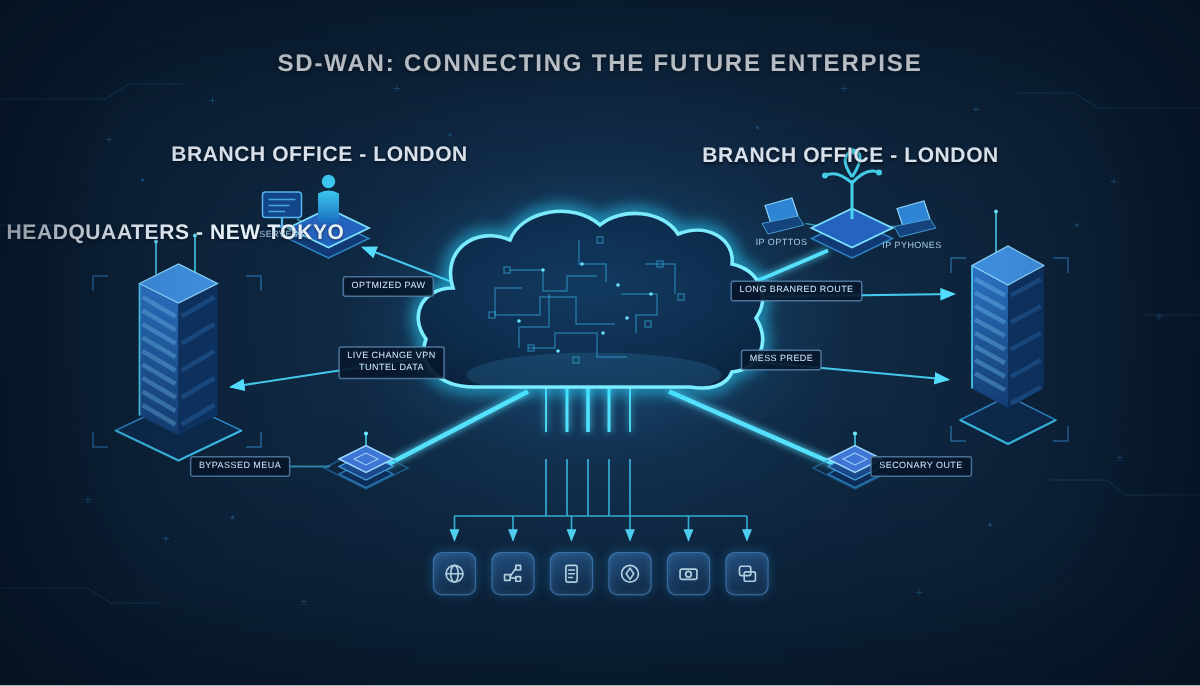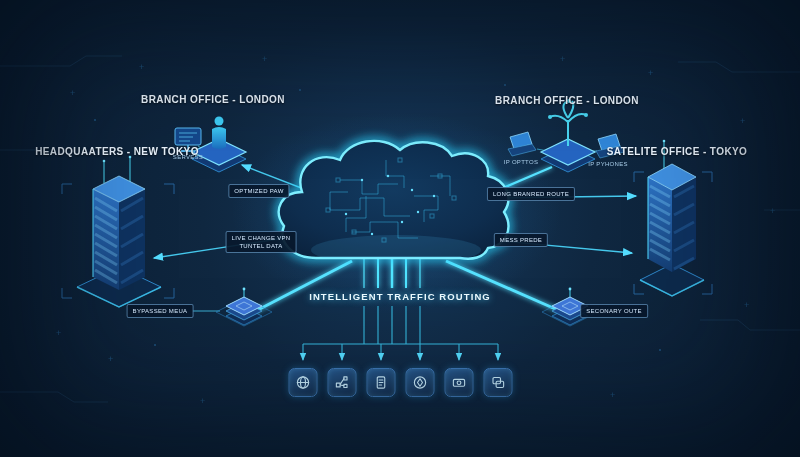--- a/index.html
+++ b/index.html
@@ -14,21 +14,21 @@
     box-shadow:inset 0 0 120px 35px rgba(2,10,20,.55);
   }
   .abs{position:absolute;}
   .ctr{transform:translateX(-50%);}
   .ctr2{transform:translate(-50%,-50%);}
   .title{
     font-size:16px;font-weight:bold;color:#f2f7fc;letter-spacing:1.2px;
     white-space:nowrap;text-shadow:0 1px 3px rgba(0,0,0,.6);
   }
   .site-label{
-    font-size:10px;font-weight:bold;color:#e9f3fc;letter-spacing:.4px;
+    font-size:14px;font-weight:bold;color:#e9f3fc;letter-spacing:.4px;
     white-space:nowrap;text-shadow:0 1px 2px rgba(0,0,0,.65);
   }
   .device-label{
     font-size:6px;color:#a9cde9;letter-spacing:.3px;white-space:nowrap;
   }
   .cloud-label{
     font-size:17px;font-weight:bold;color:#ffffff;letter-spacing:1.6px;white-space:nowrap;
     text-shadow:0 0 10px rgba(90,220,255,.85),0 1px 2px rgba(0,15,35,.9);
   }
   .routing-label{
@@ -322,34 +322,33 @@
       <path d="M542 312 L570 298 L598 312 L570 326 Z" fill="none" stroke="#2e86c8" stroke-width="1" opacity=".55"></path>
       <path d="M570 290 V298" stroke="#49d6f2" stroke-width="1"></path>
       <circle cx="570" cy="289" r="1.4" fill="#6fe3ff"></circle>
       <path d="M552 316 L570 307 L588 316 L570 325 Z" fill="#0f2e58" stroke="#2e86c8" stroke-width=".8"></path>
       <path d="M552 311 L570 302 L588 311 L570 320 Z" fill="#1b4a8e" stroke="#4aa8e0" stroke-width=".8"></path>
       <path d="M552 306 L570 297 L588 306 L570 315 Z" fill="#3f77d8" stroke="#9fdcff" stroke-width="1"></path>
       <path d="M562 306 L570 302 L578 306 L570 310 Z" fill="none" stroke="#bfeaff" stroke-width=".7" opacity=".8"></path>
     </g>
   </svg>
 
+  <div class="abs ctr title" style="left:400px;top:34px">SD-WAN: CONNECTING THE FUTURE ENTERPISE</div>
 
   <div class="abs ctr site-label" style="left:117px;top:146px">HEADQUAATERS - NEW TOKYO</div>
 
   <div class="abs ctr site-label" style="left:213px;top:94px">BRANCH OFFICE - LONDON</div>
   <div class="abs ctr device-label" style="left:188px;top:154px">SERVESS</div>
 
   <div class="abs ctr site-label" style="left:567px;top:95px">BRANCH OFFICE - LONDON</div>
   <div class="abs ctr device-label" style="left:521px;top:159px">IP OPTTOS</div>
   <div class="abs ctr device-label" style="left:608px;top:161px">IP PYHONES</div>
 
-  <div class="abs ctr site-label" style="left:677px;top:146px">SATELITE OFFICE - TOKYO</div>
-
-
-  <div class="abs ctr routing-label" style="left:400px;top:291px">INTELLIGENT TRAFFIC ROUTING</div>
+
+
 
   <div class="abs ctr2 badge" style="left:259px;top:191px">OPTMIZED PAW</div>
   <div class="abs ctr2 badge" style="left:261px;top:242px">
     <div>LIVE CHANGE VPN</div>
     <div>TUNTEL DATA</div>
   </div>
   <div class="abs ctr2 badge" style="left:160px;top:311px">BYPASSED MEUA</div>
   <div class="abs ctr2 badge" style="left:531px;top:194px">LONG BRANRED ROUTE</div>
   <div class="abs ctr2 badge" style="left:521px;top:240px">MESS PREDE</div>
   <div class="abs ctr2 badge" style="left:614px;top:311px">SECONARY OUTE</div>

